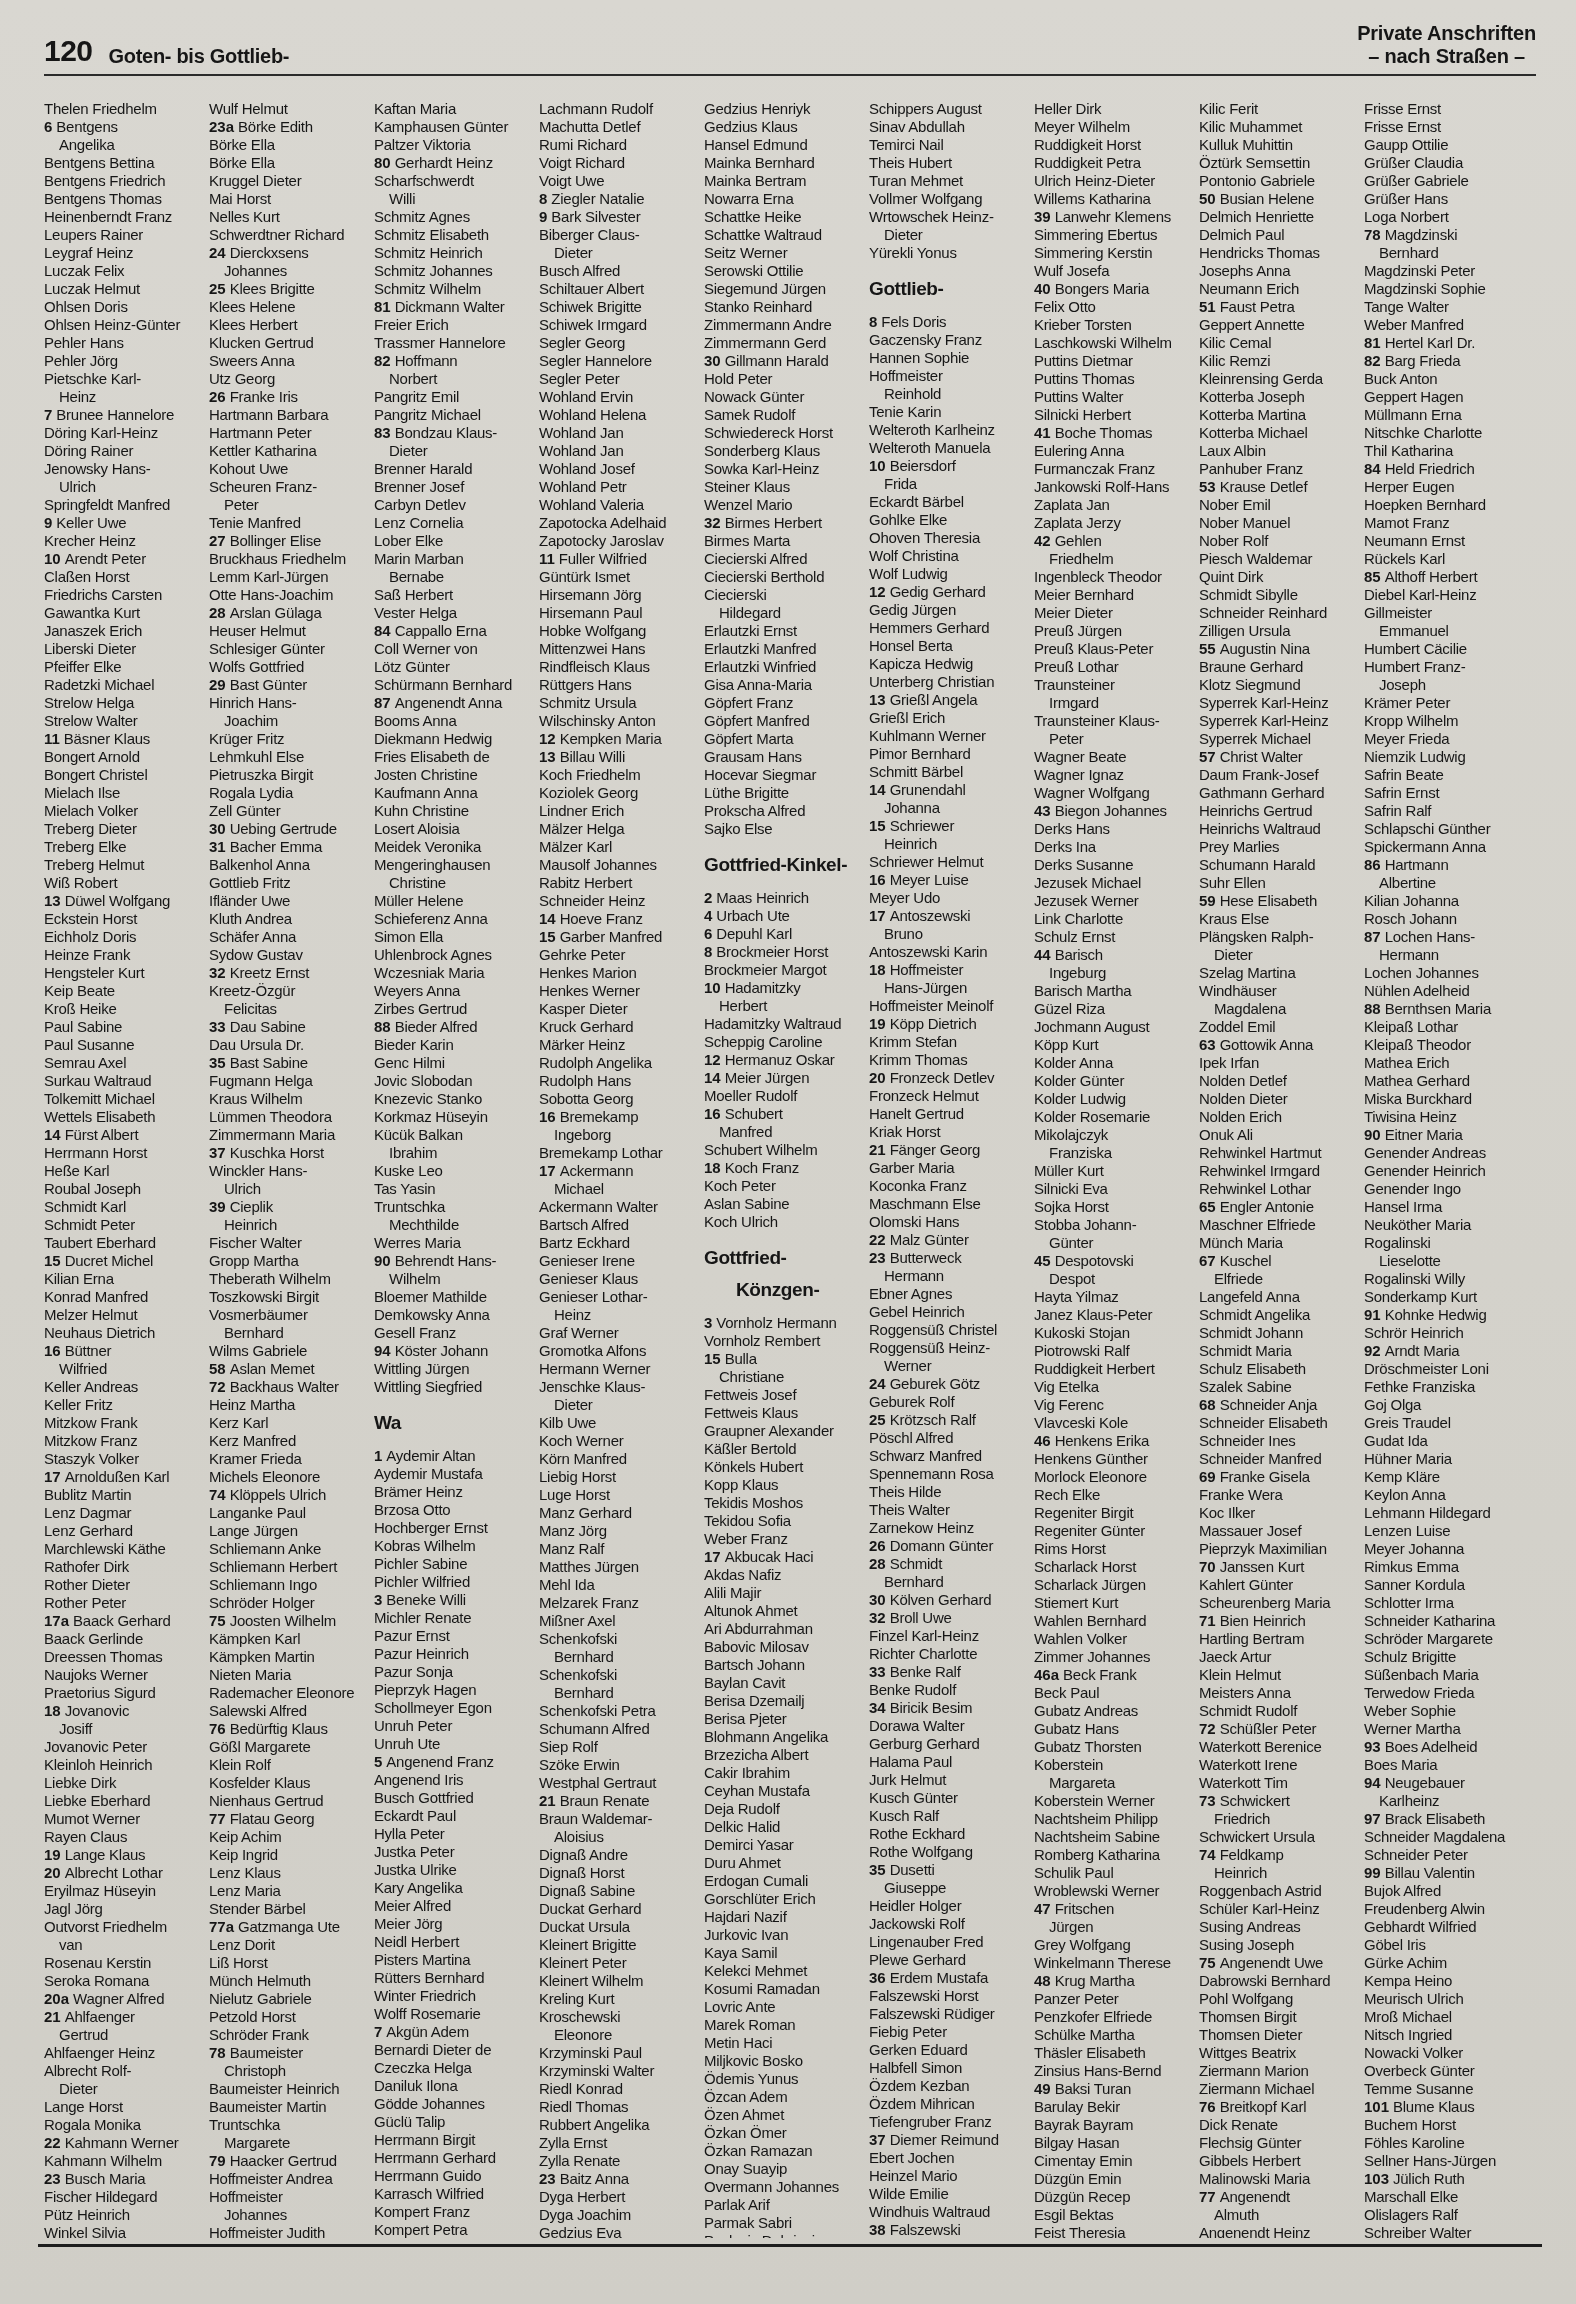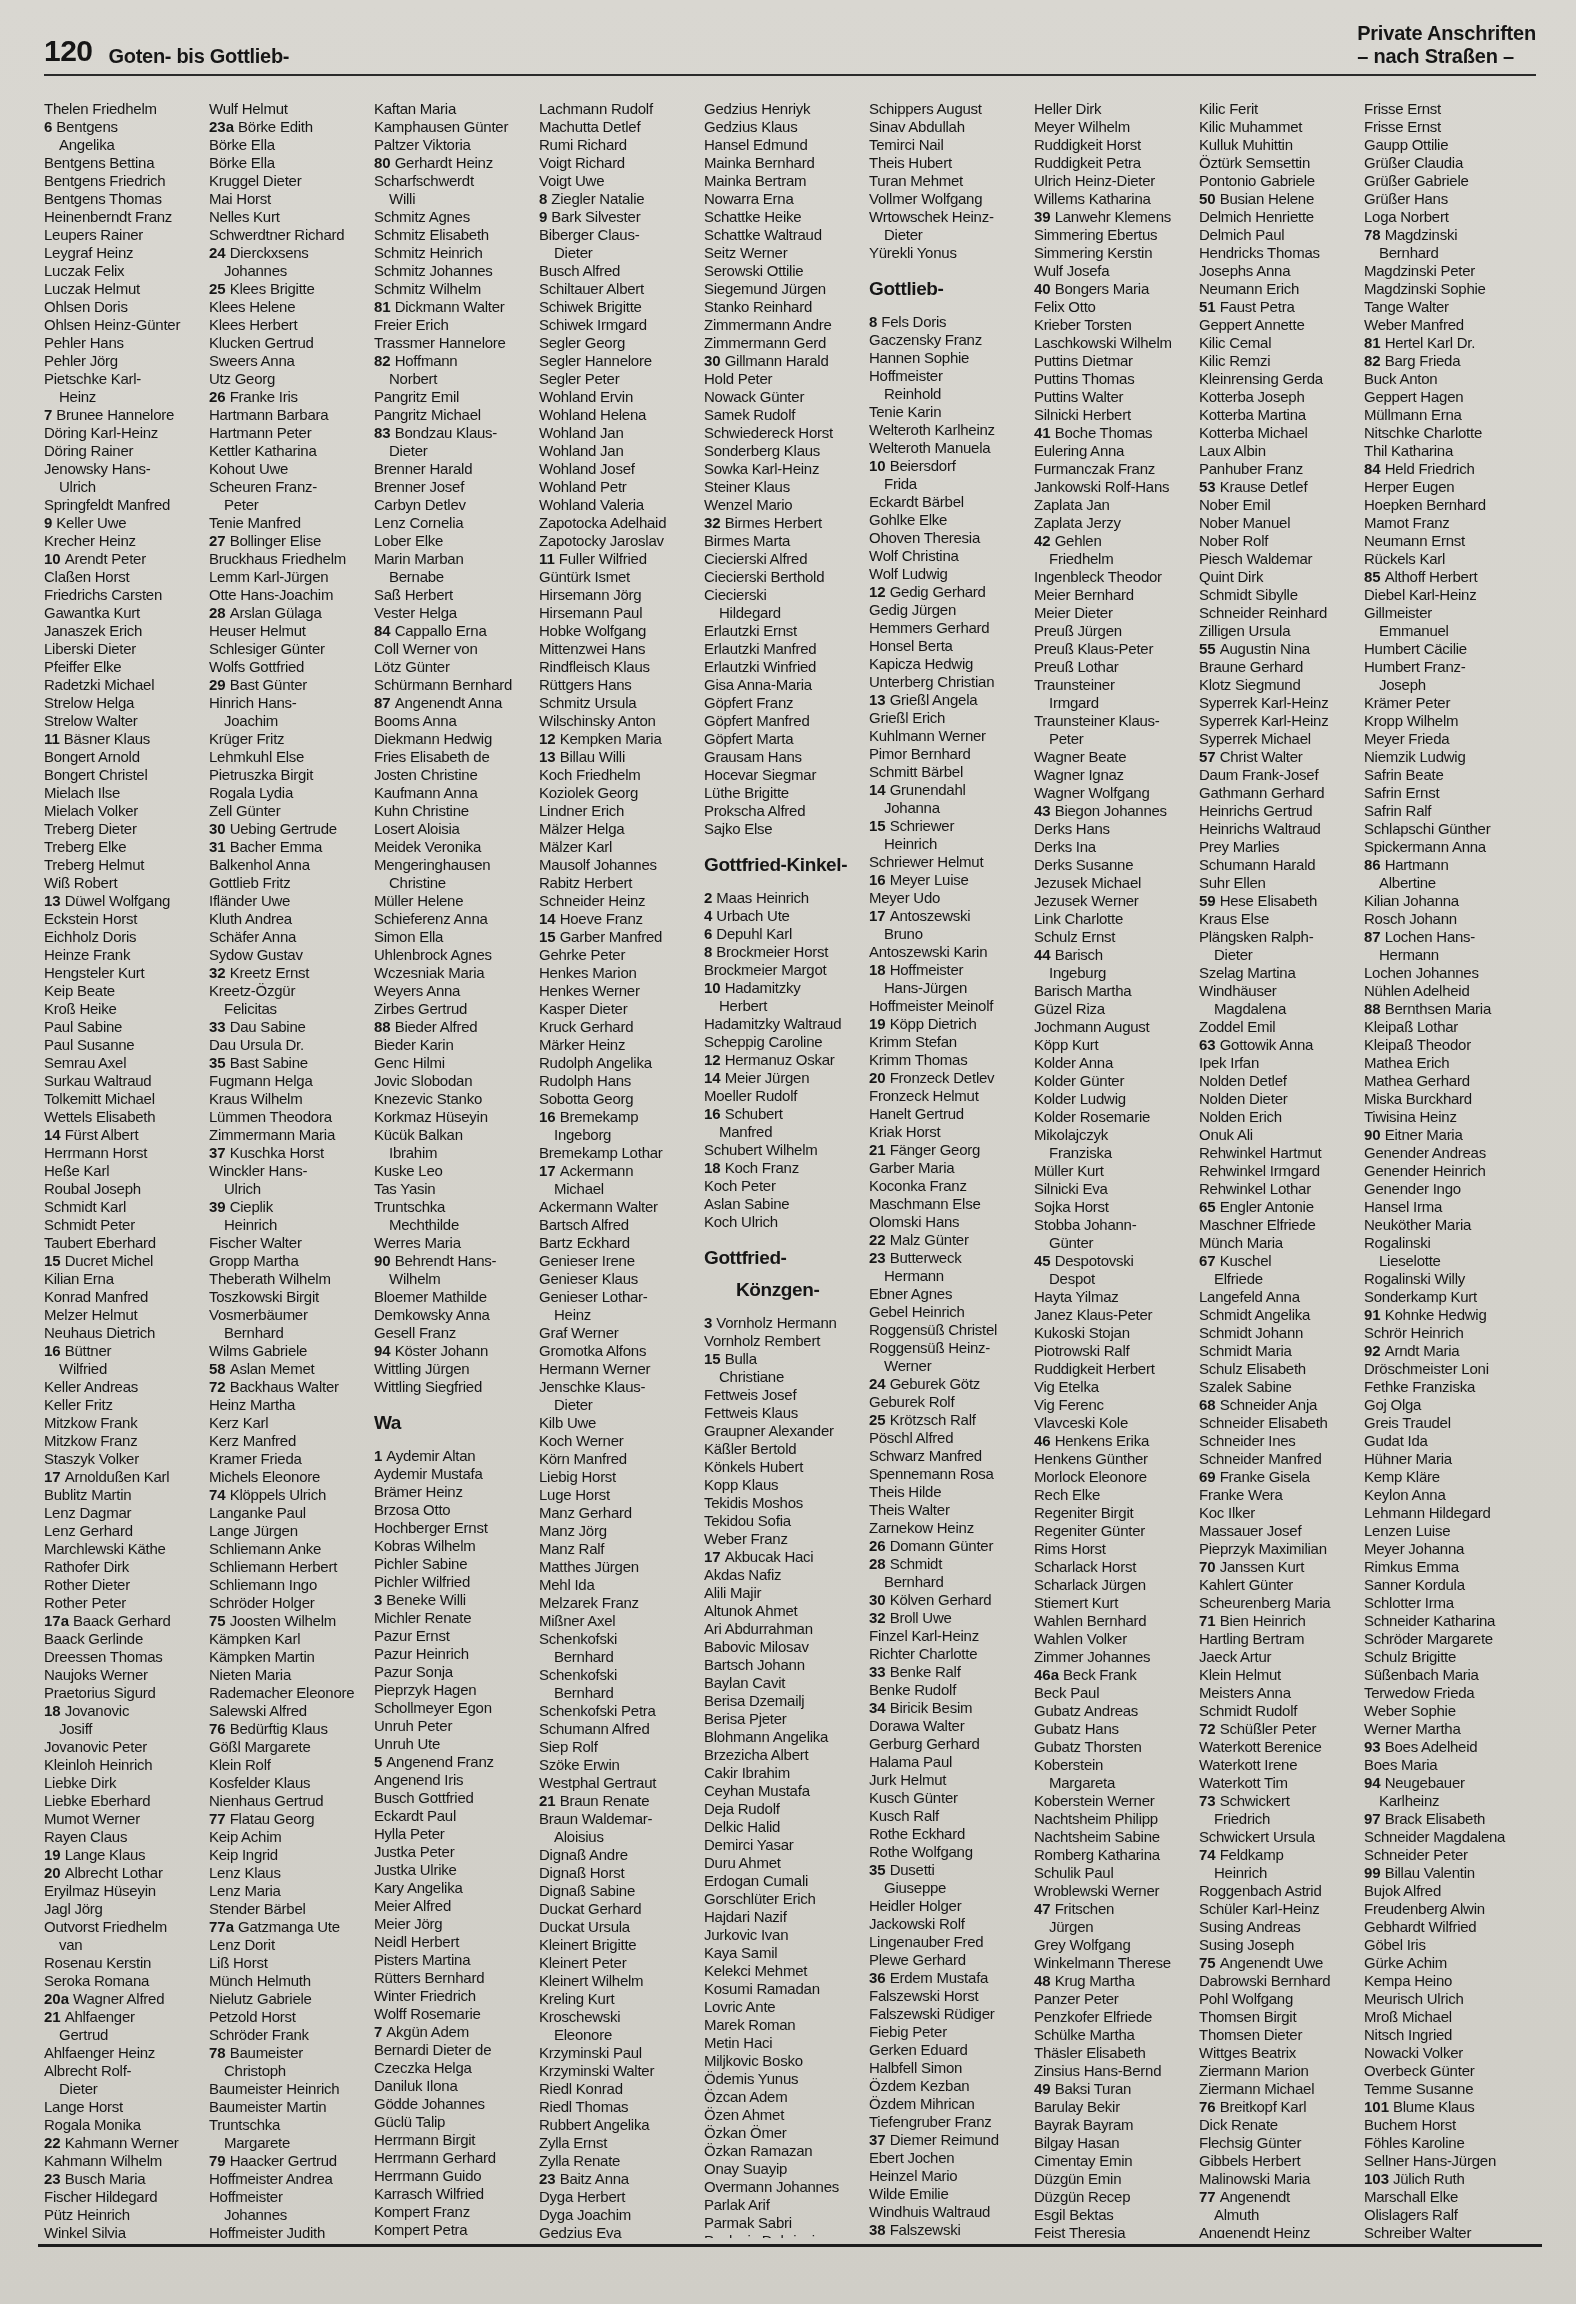--- a/index.html
+++ b/index.html
@@ -8,21 +8,21 @@
     background:linear-gradient(180deg,#d9d7d1 0%,#d4d2cb 55%,#d0cec7 100%);
     font-family:"Liberation Sans",sans-serif;
     color:#161616;
     overflow:hidden;
   }
   .page{padding:22px 40px 0 44px;box-sizing:border-box;width:1576px;height:2304px}
   .hdr{display:flex;justify-content:space-between;align-items:flex-end}
   .hdr-left{display:flex;align-items:flex-end;gap:16px}
   .pagenum{font-size:30px;font-weight:bold;letter-spacing:-0.5px}
   .title{font-size:20px;font-weight:bold;letter-spacing:-0.3px}
-  .hdr-right{text-align:left;font-weight:bold;font-size:20px;line-height:23px;letter-spacing:-0.2px}
+  .hdr-right{text-align:center;font-weight:bold;font-size:20px;line-height:23px;letter-spacing:-0.2px}
   .rule{height:2px;background:#2b2b2b;margin-top:6px}
   .cols{display:flex;gap:9px;margin-top:24px;height:2138px;overflow:hidden}
   .col{flex:0 0 156px;width:156px}
   .line{font-size:15px;line-height:18px;white-space:nowrap;letter-spacing:-0.25px}
   .line.cont{padding-left:15px}
   .num{font-weight:bold;margin-right:4px;letter-spacing:0}
   .street{font-weight:bold;font-size:19px;line-height:20px;margin:17px 0 14px;letter-spacing:-0.4px;white-space:nowrap}
   .street.nb{margin-bottom:0}
   .street.sc{margin-top:12px;padding-left:32px}
   .frule{height:3px;background:#1d1d1d;margin:6px -6px 8px -6px}

